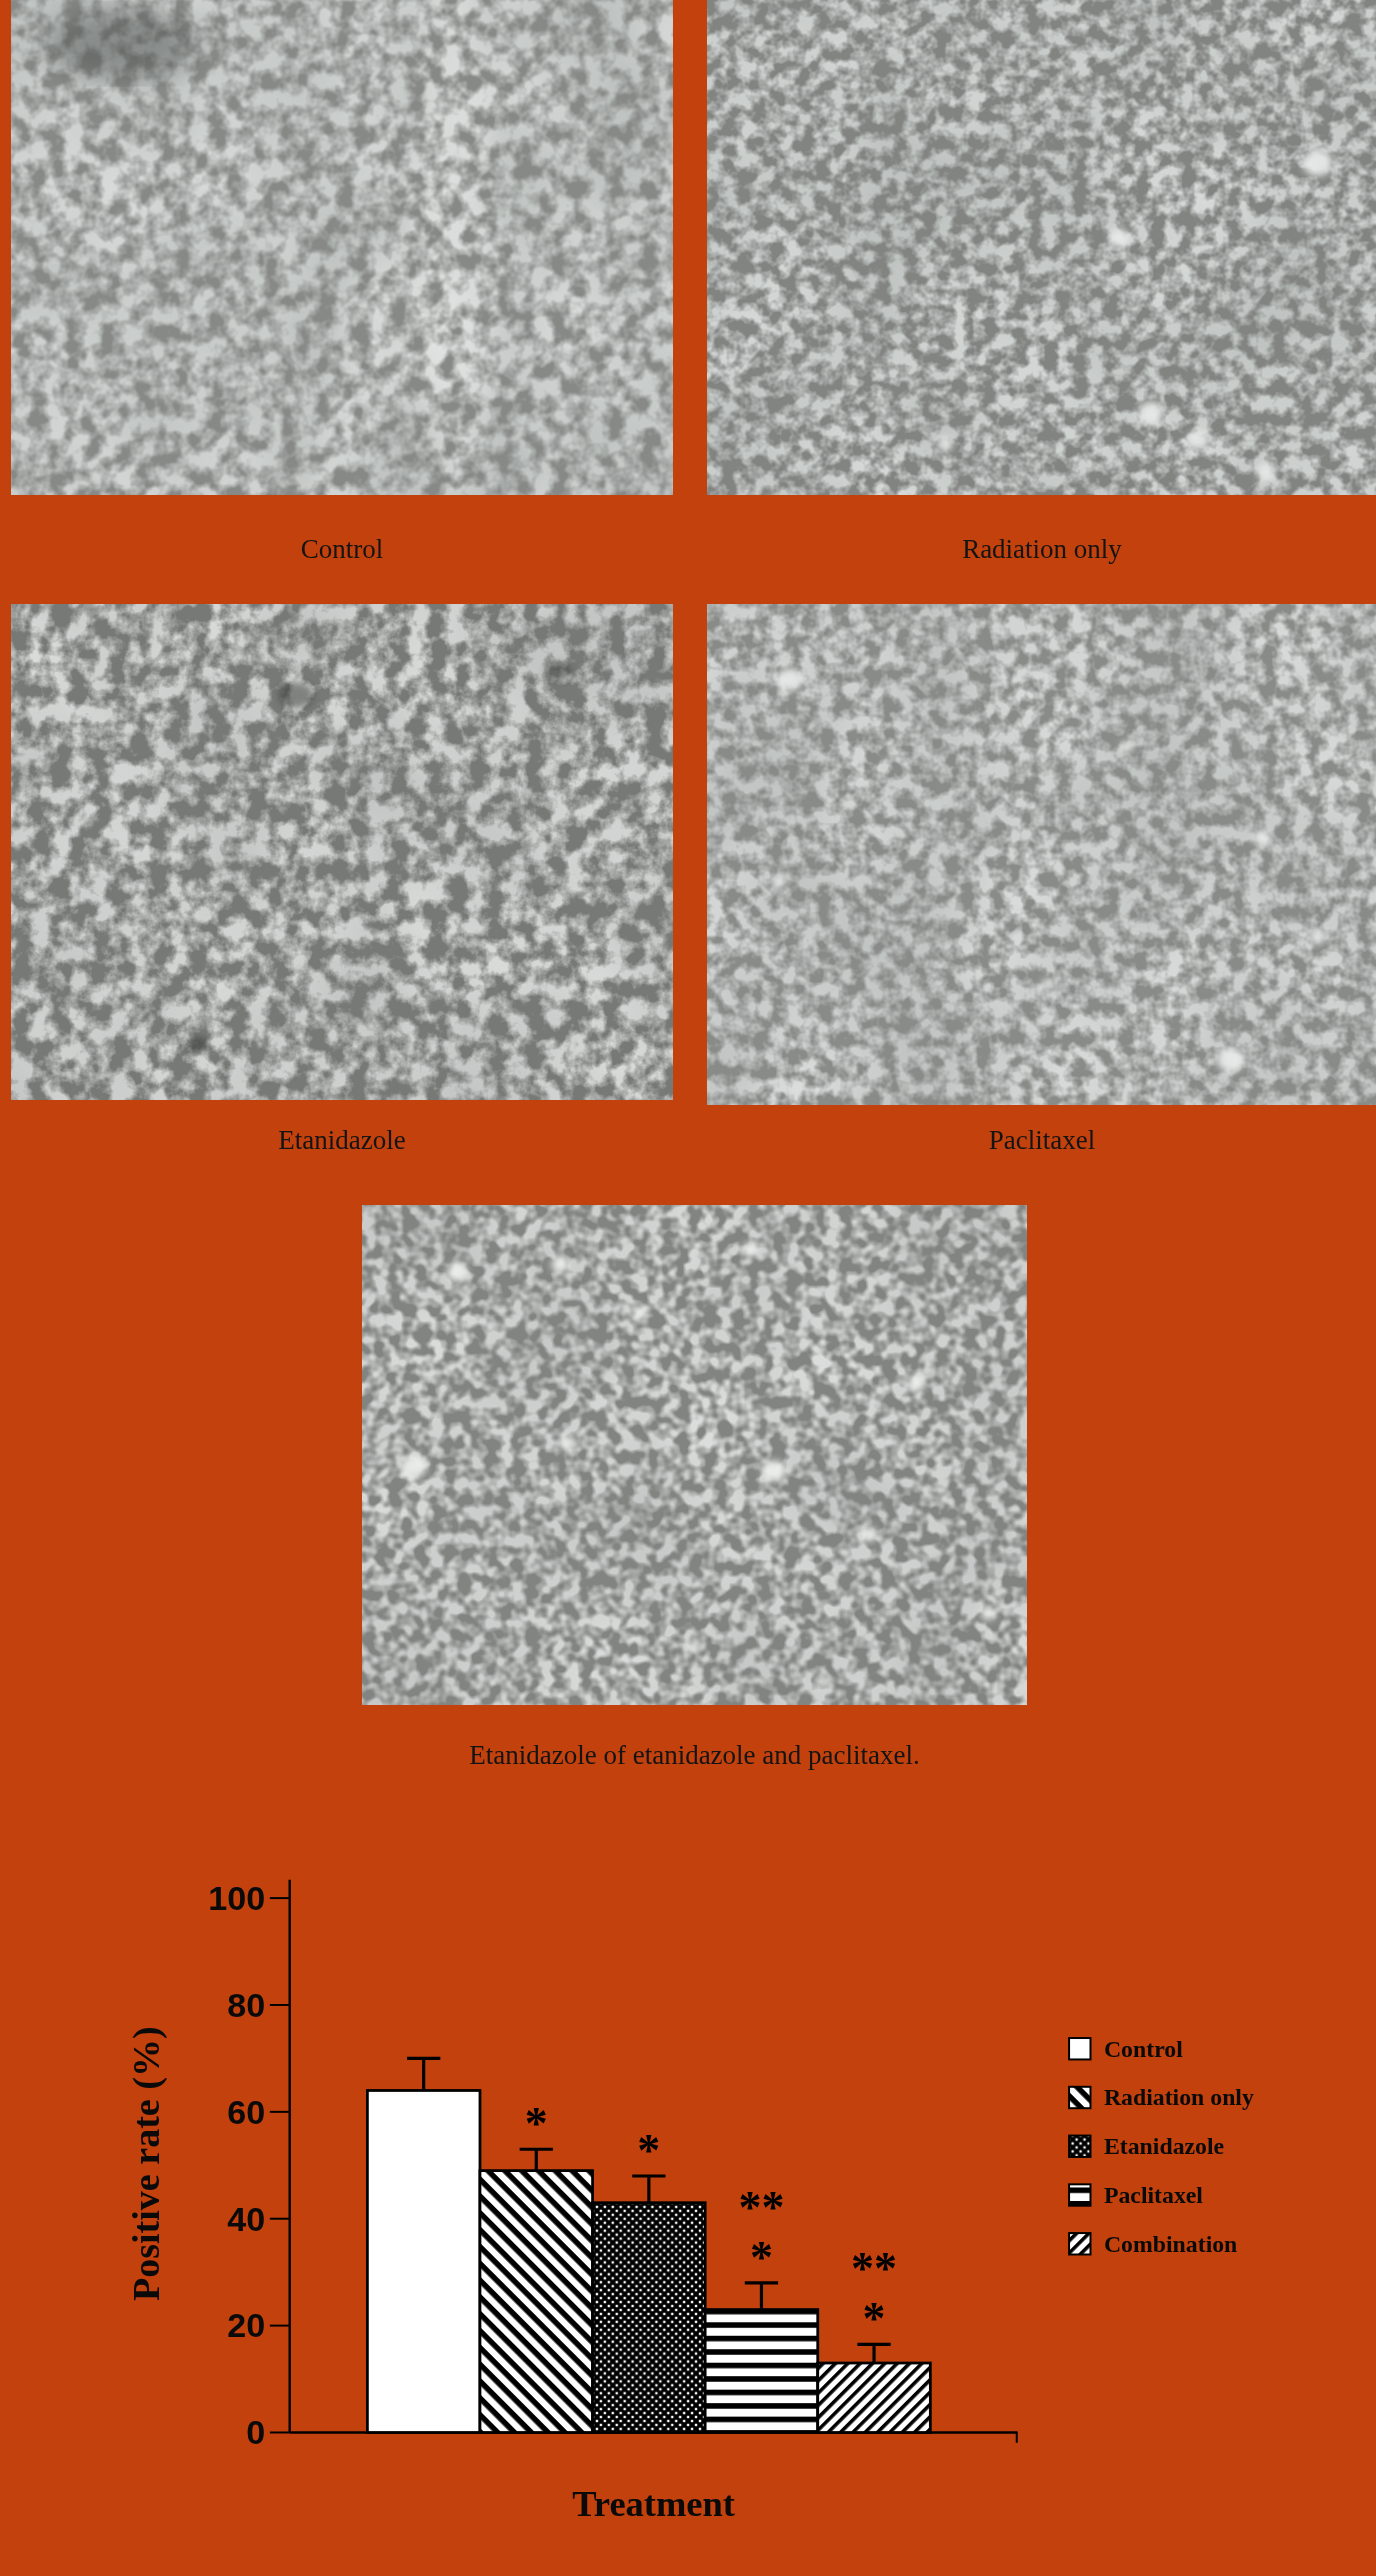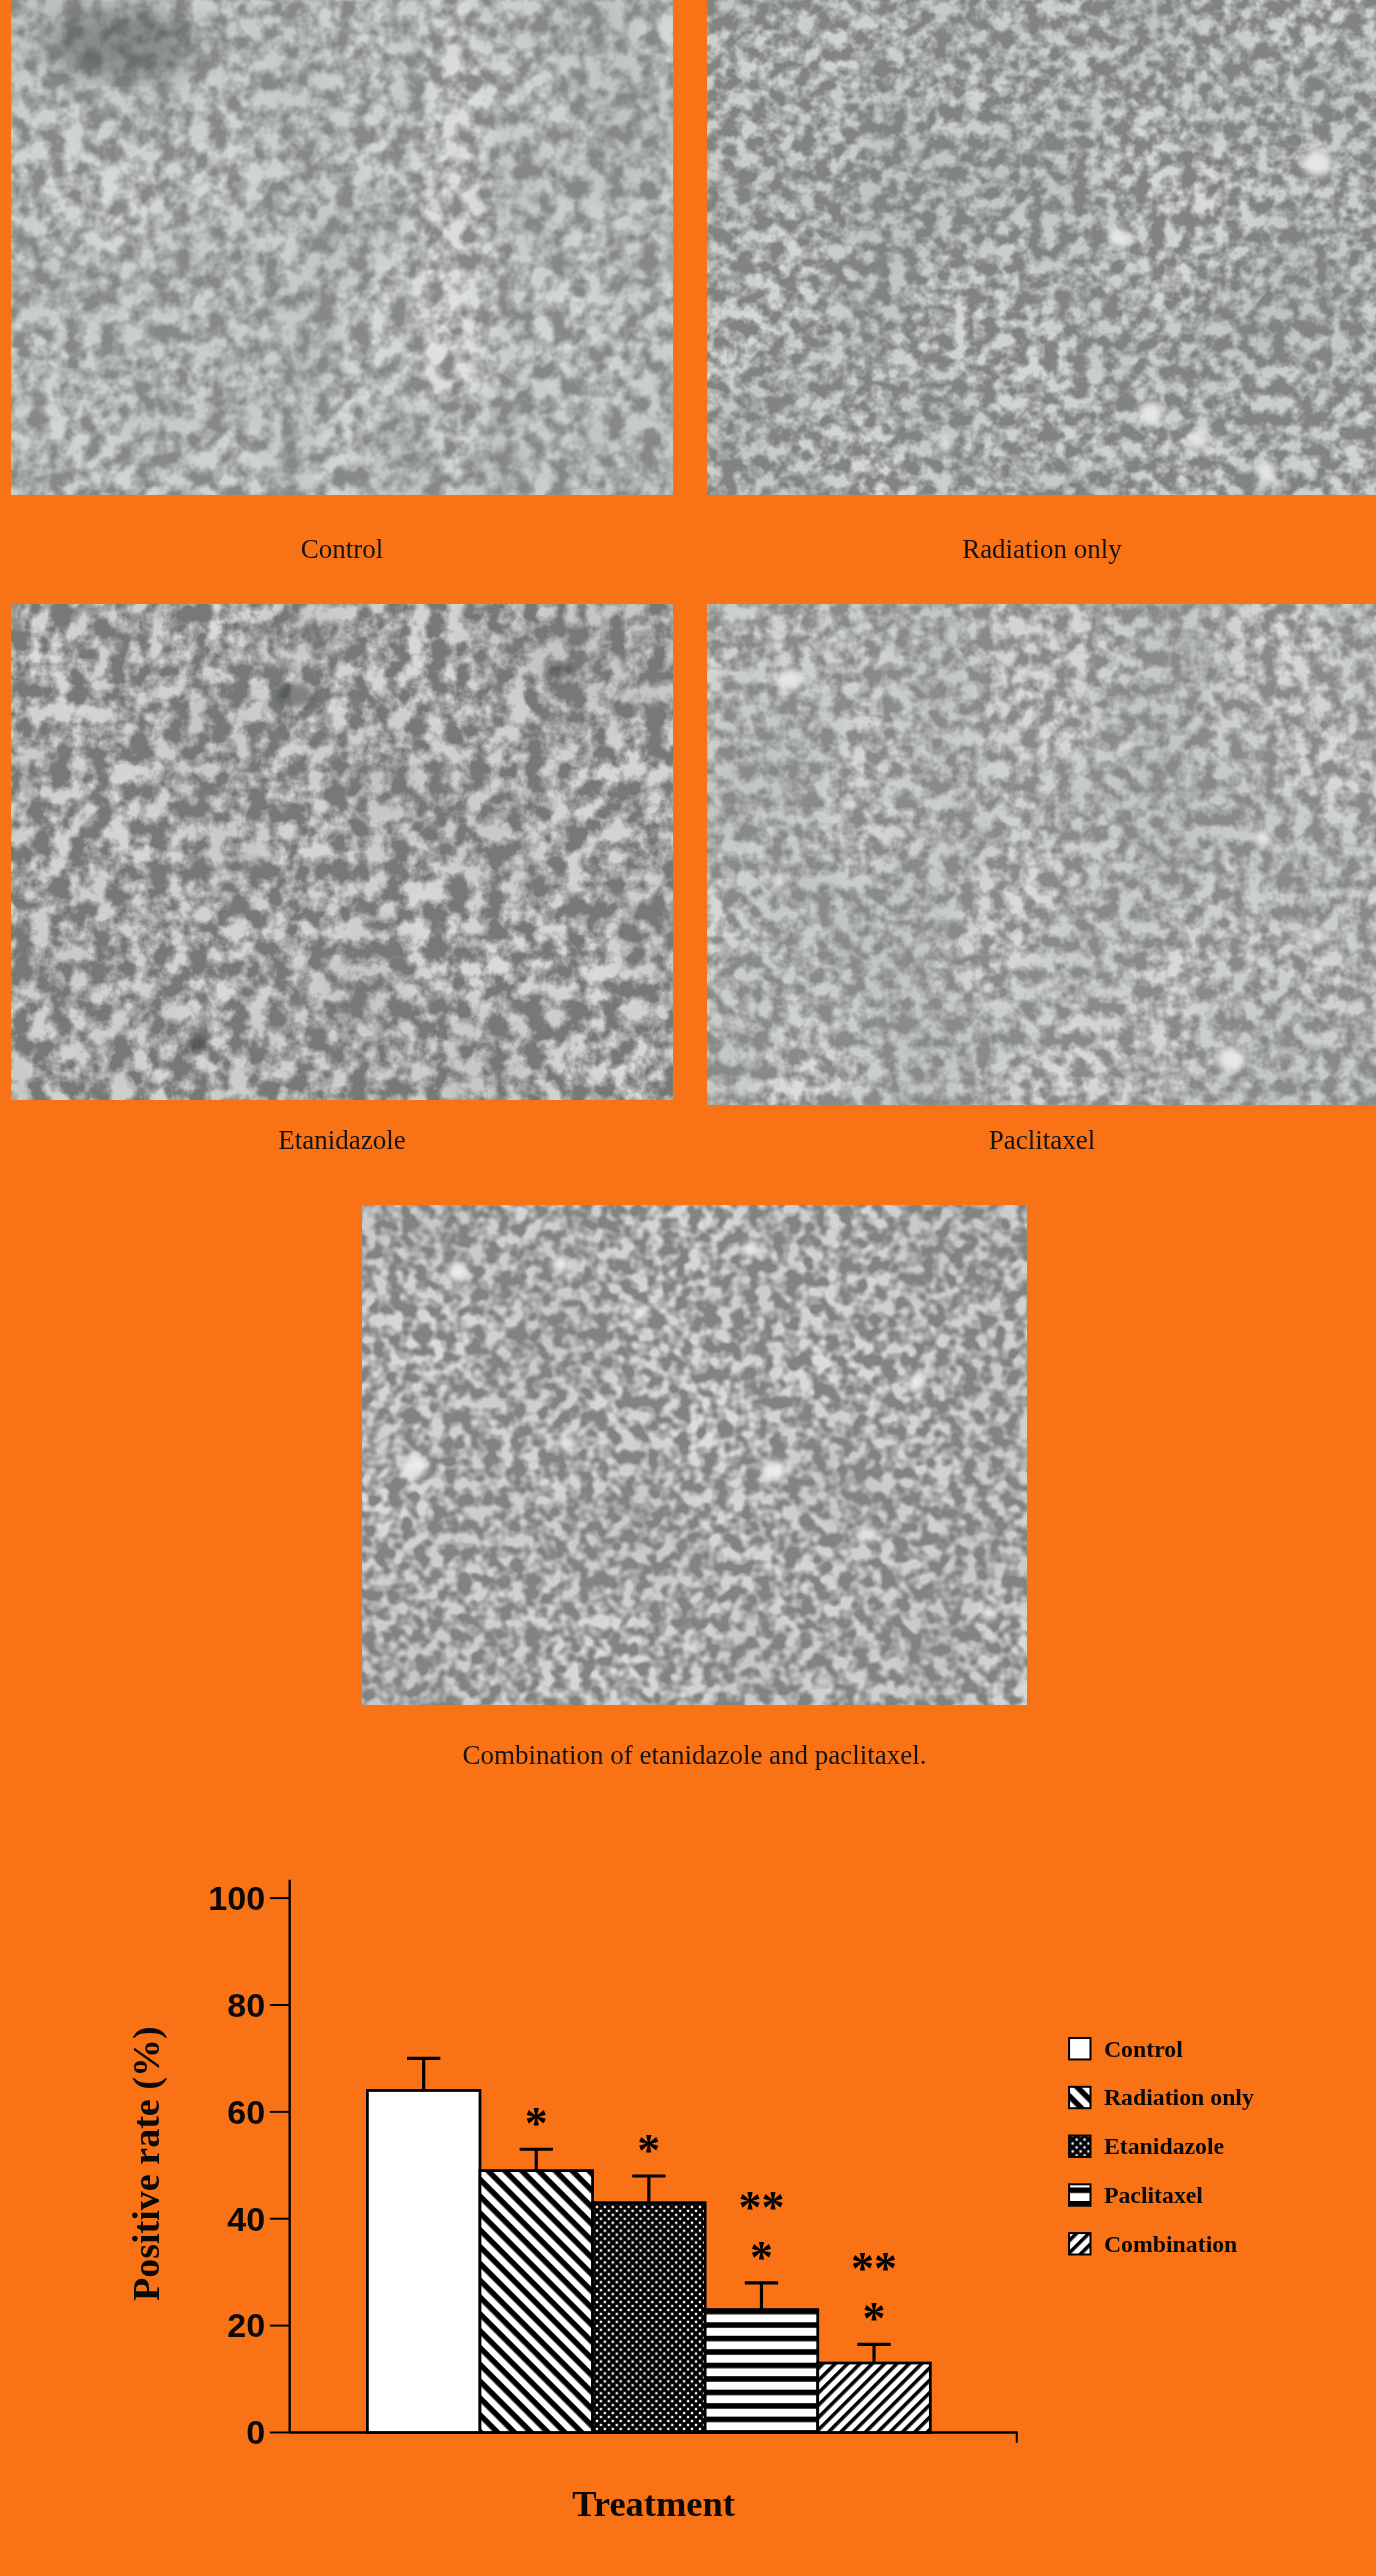--- a/index.html
+++ b/index.html
@@ -1,16 +1,16 @@
 <!DOCTYPE html>
 <html style="font-size:12.7px"><head>
 <meta charset="utf-8">
 <style>
   html,body{margin:0;padding:0;background:#ffffff;}
-  .page{position:relative;width:1377px;height:2576px;background:#f97316;overflow:hidden;
+  .page{position:relative;width:1377px;height:2576px;background:#c2410c;overflow:hidden;
         font-family:"Liberation Serif","DejaVu Serif",serif;}
   .panel{position:absolute;overflow:hidden;background:#bfc4c2;}
   .panel svg{display:block;width:100%;height:100%;}
   .caption{position:absolute;text-align:center;font-size:27px;line-height:35px;color:#141414;
            font-family:"Liberation Serif","DejaVu Serif",serif;}
   .panel-a{left:11px;top:0;width:662px;height:495px;}
   .panel-b{left:707px;top:0;width:670px;height:495px;}
   .cap-1a{left:11px;top:532px;width:662px;}
   .cap-1b{left:707px;top:532px;width:670px;}
   .panel-c{left:11px;top:604px;width:662px;height:496px;}
@@ -161,21 +161,21 @@
         <ellipse cx="520" cy="335" rx="15" ry="13"></ellipse>
         <ellipse cx="700" cy="225" rx="11" ry="10"></ellipse>
         <ellipse cx="640" cy="415" rx="10" ry="9"></ellipse>
         <ellipse cx="790" cy="515" rx="9" ry="8"></ellipse>
         <ellipse cx="420" cy="555" rx="8" ry="7"></ellipse>
         <ellipse cx="580" cy="600" rx="8" ry="7"></ellipse>
       </g>
     </svg>
   </figure>
 
-  <div class="caption cap-3">Combination of etanidazole and paclitaxel.</div>
+  <div class="caption cap-3">Etanidazole of etanidazole and paclitaxel.</div>
 
   <div class="chart-wrap">
     <svg id="chart-svg" viewBox="0 0 1736 898">
       <defs>
         <pattern id="patDiagDown" patternUnits="userSpaceOnUse" width="15" height="15" patternTransform="rotate(45)">
           <rect width="15" height="15" fill="#ffffff"></rect>
             <rect width="15" height="7" fill="#000000"></rect>
         </pattern>
         <pattern id="patDots" patternUnits="userSpaceOnUse" width="10" height="10">
           <rect width="10" height="10" fill="#000000"></rect>

